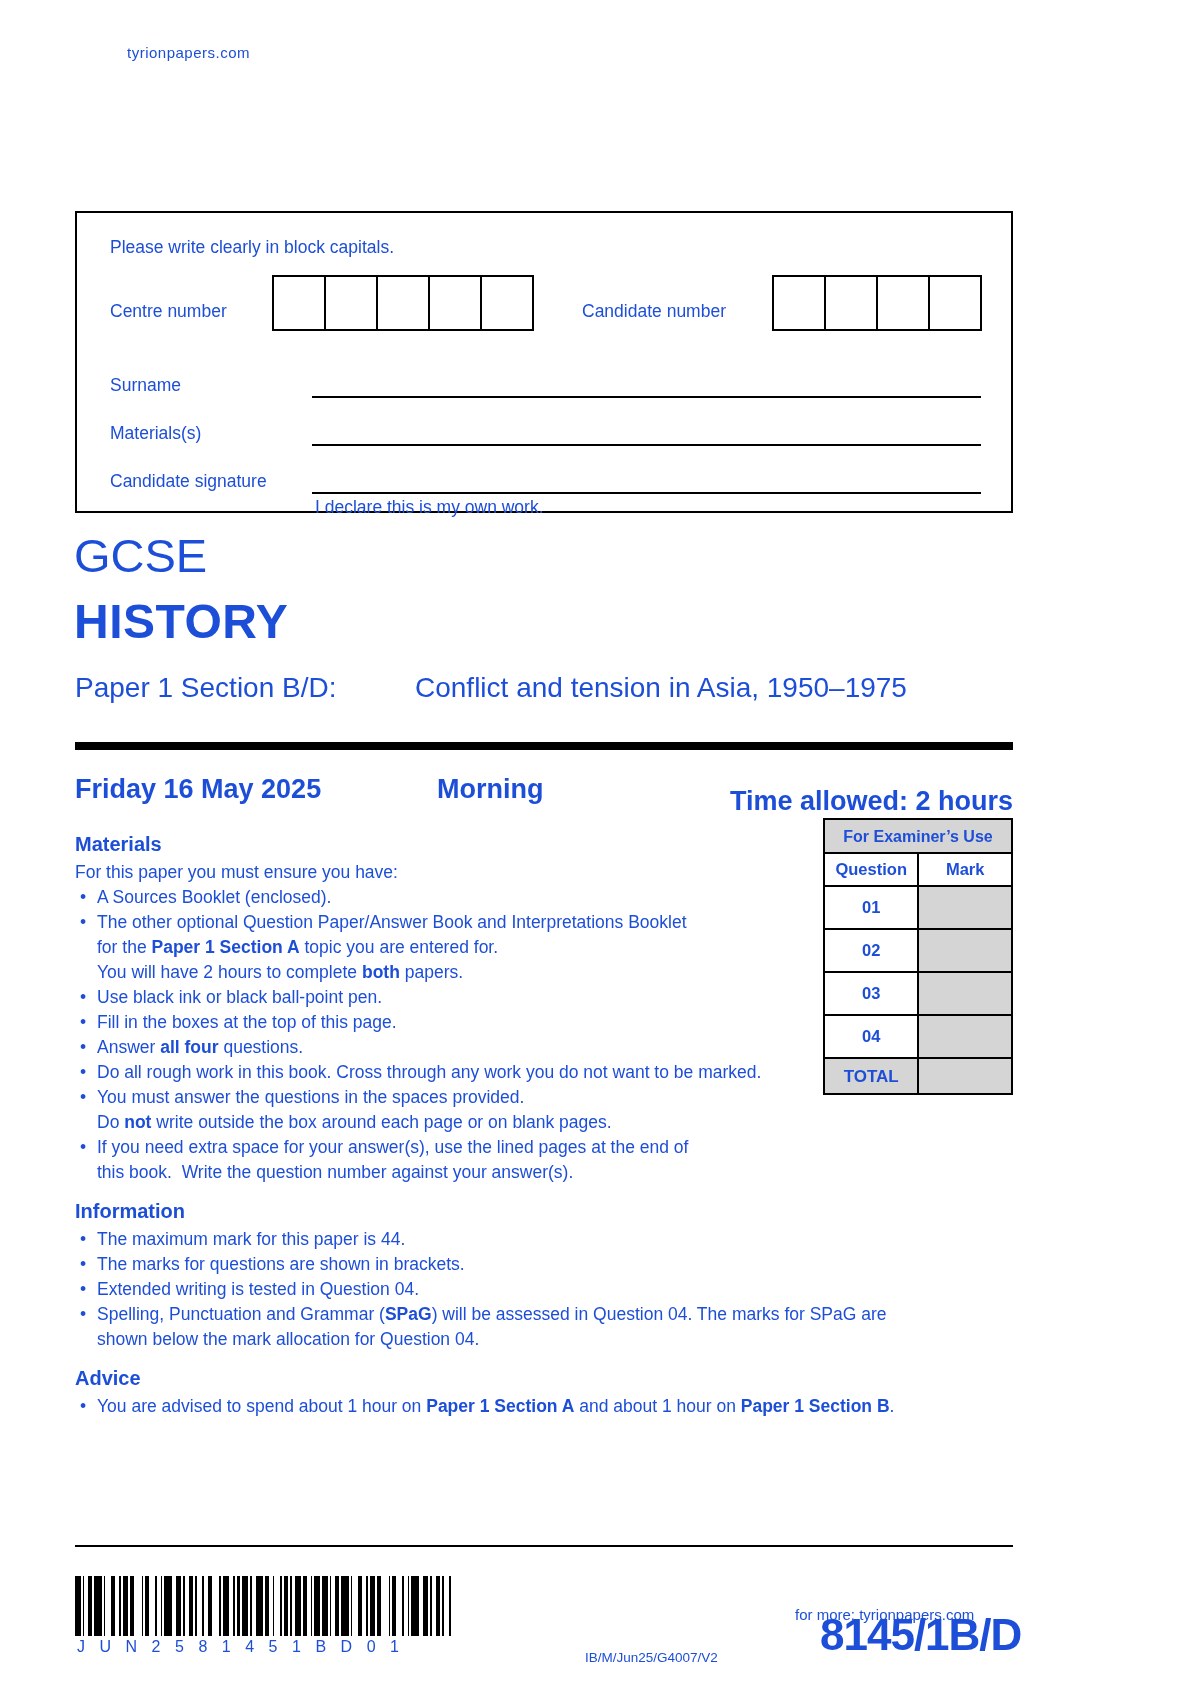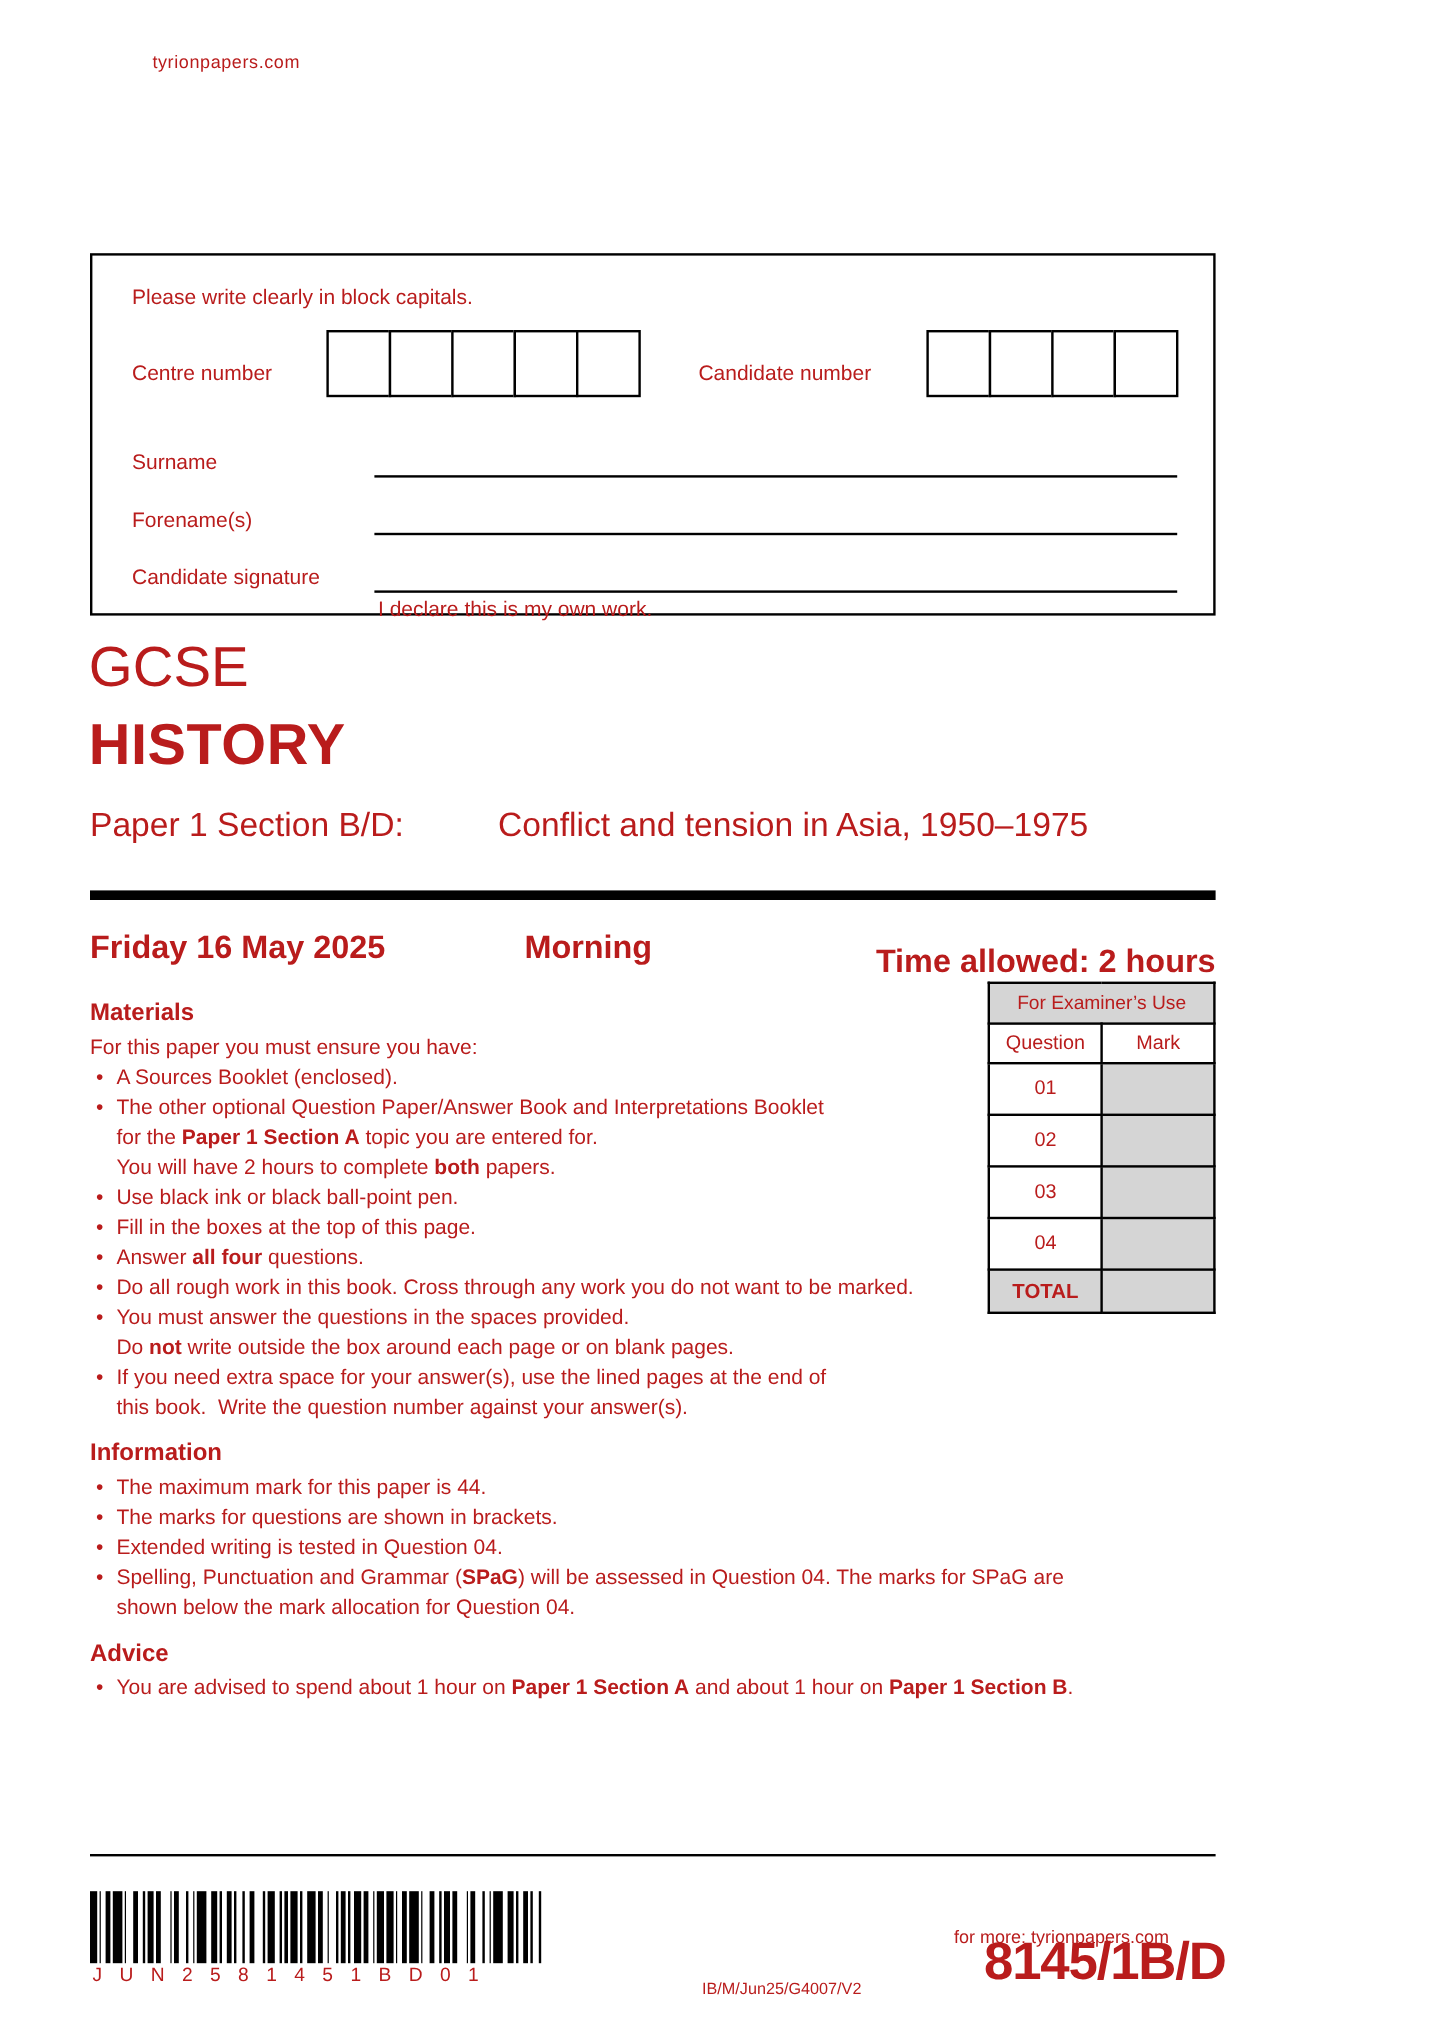--- a/index.html
+++ b/index.html
@@ -1,19 +1,19 @@
 <!DOCTYPE html>
 <html><head>
 <meta charset="utf-8">
 <style>
   * { margin:0; padding:0; box-sizing:border-box; }
   html,body { background:#ffffff; }
   .page {
     position:relative; width:1191px; height:1684px; background:#fff;
-    font-family:"Liberation Sans", sans-serif; color:#b91c1c; overflow:hidden;
+    font-family:"Liberation Sans", sans-serif; color:#1d4ed8; overflow:hidden;
   }
 
   
   .wm-top { position:absolute; left:127px; top:44px; font-size:15px; letter-spacing:0.5px; }
   .aqa-logo {
     position:absolute; left:70px; top:78px; font-family:"DejaVu Sans", sans-serif;
     font-weight:700; font-size:92px; line-height:100px; letter-spacing:-7px;
   }
 
   
@@ -43,21 +43,21 @@
   .section h3 { font-size:20px; line-height:26px; margin-top:13px; margin-bottom:3px; }
   .section:first-of-type h3 { margin-top:2px; }
   .intro { white-space:pre-wrap; }
   ul.bullets { list-style:none; }
   ul.bullets li { position:relative; padding-left:22px; white-space:pre-wrap; }
   ul.bullets li::before { content:"\2022"; position:absolute; left:5px; top:0; }
 
   
   .examiner-wrap { float:right; margin:0 0 12px 18px; }
   table.examiner { border-collapse:collapse; width:190px; background:#fff; }
-  table.examiner th, table.examiner td { border:2px solid #000; text-align:center; font-weight:400; }
+  table.examiner th, table.examiner td { border:2px solid #000; text-align:center; font-weight:700; }
   .ex-title { background:#d5d5d5; font-size:16px; height:34px; }
   .ex-head th { background:#fff; font-size:16.5px; height:33px; width:95px; }
   td.q-cell { height:43px; font-size:16.5px; background:#fff; }
   td.mark-cell { background:#d5d5d5; }
   td.total-label { background:#d5d5d5; font-weight:700 !important; font-size:17px; height:36px; }
 
   
   .thin-rule { position:absolute; left:75px; top:1545px; width:938px; height:2px; background:#000; }
   .barcode { position:absolute; left:75px; top:1576px; width:380px; height:60px; }
   .barcode-text { position:absolute; left:77px; top:1638px; width:380px; font-size:16px; letter-spacing:14.5px; white-space:nowrap; }
@@ -88,21 +88,21 @@
     <div class="cells" style="left:695px; top:62px;">
         <div class="cell"></div>
         <div class="cell"></div>
         <div class="cell"></div>
         <div class="cell"></div>
       </div>
 
     <div class="field-label" style="left:33px; top:162px;">Surname</div>
     <div class="write-line" style="left:235px; right:30px; top:183px;"></div>
 
-    <div class="field-label" style="left:33px; top:210px;">Forename(s)</div>
+    <div class="field-label" style="left:33px; top:210px;">Materials(s)</div>
     <div class="write-line" style="left:235px; right:30px; top:231px;"></div>
 
     <div class="field-label" style="left:33px; top:258px;">Candidate signature</div>
     <div class="write-line" style="left:235px; right:30px; top:279px;"></div>
     <div class="declaration">I declare this is my own work.</div>
   </div>
 
   <div class="qualification">GCSE</div>
   <div class="subject">HISTORY</div>
 

